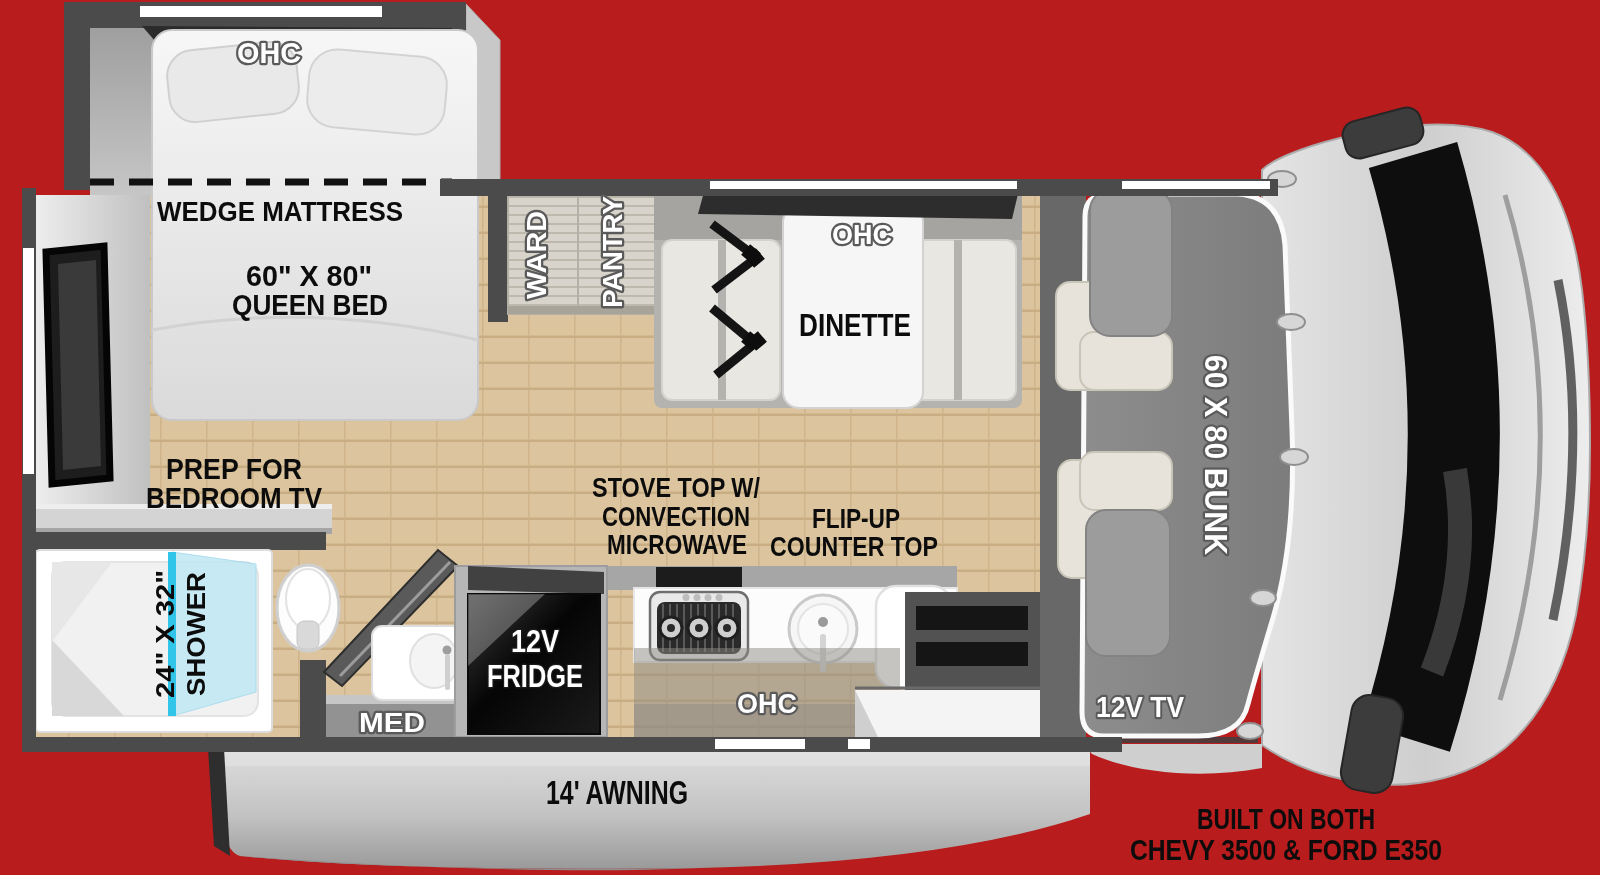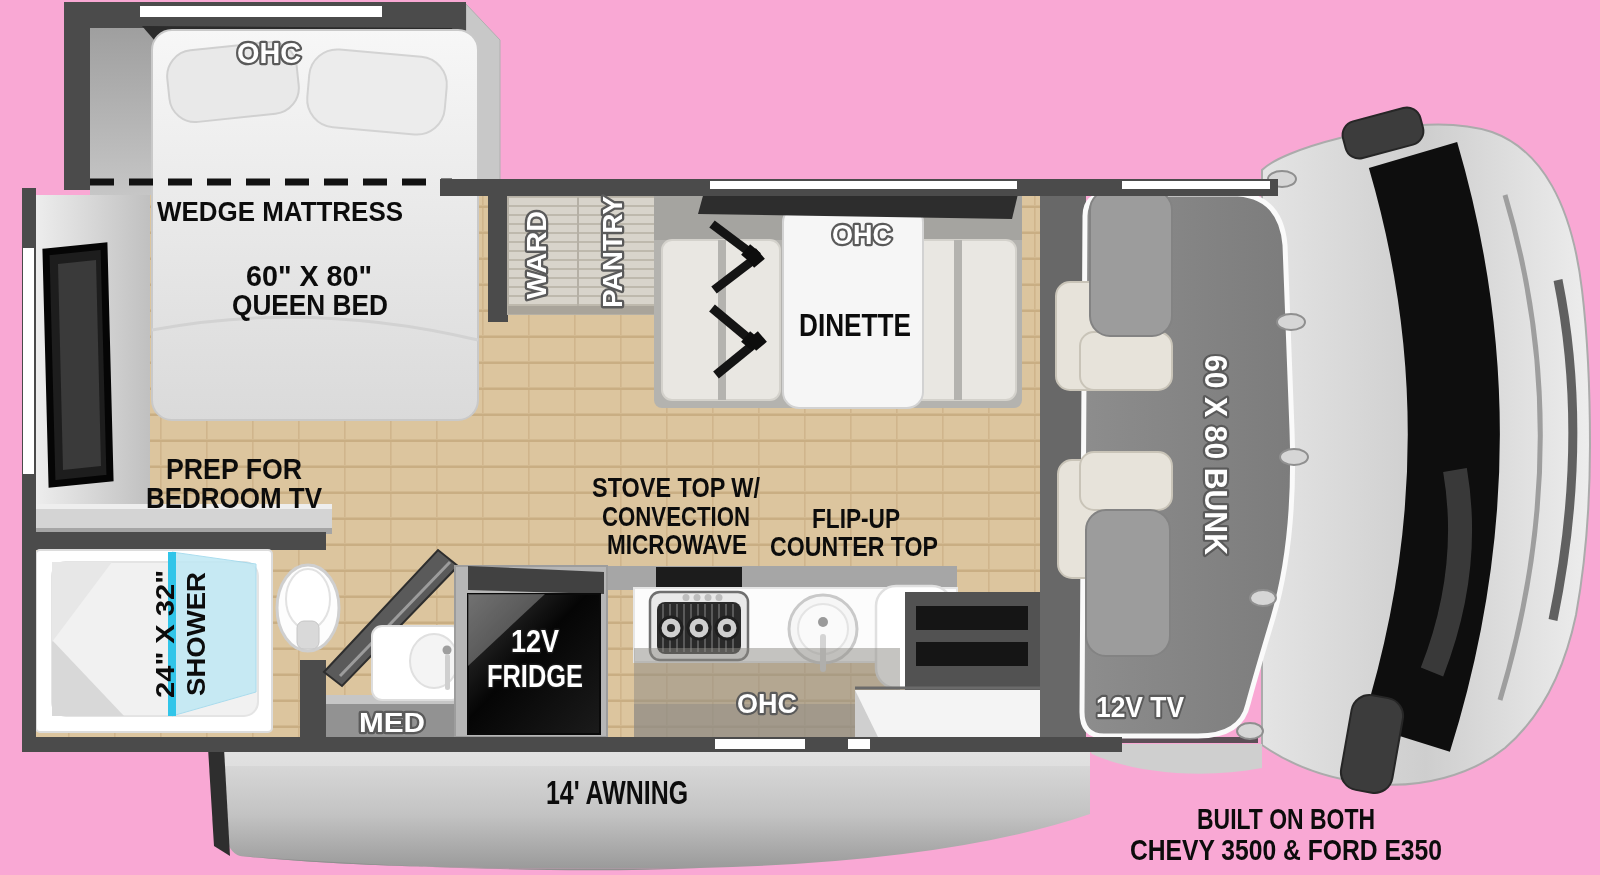--- a/index.html
+++ b/index.html
@@ -1,16 +1,16 @@
 <!DOCTYPE html>
 <html><head>
 <meta charset="utf-8">
 <style>
   html,body{margin:0;padding:0;background:#ffffff;}
-  .stage{position:relative;width:1600px;height:875px;background:#f9a8d4;overflow:hidden;
+  .stage{position:relative;width:1600px;height:875px;background:#b91c1c;overflow:hidden;
          font-family:"Liberation Sans",sans-serif;}
   svg{display:block;}
   svg text{font-family:"Liberation Sans",sans-serif;font-weight:700;}
   .lbl-b{fill:#0c0c0c;}
   .lbl-w{fill:#ffffff;stroke:#5a5a5a;stroke-width:4.5px;paint-order:stroke;stroke-linejoin:round;}
   .lbl-wp{fill:#ffffff;stroke:#1a1a1a;stroke-width:3px;paint-order:stroke;stroke-linejoin:round;}
 </style>
 </head>
 <body>
 

